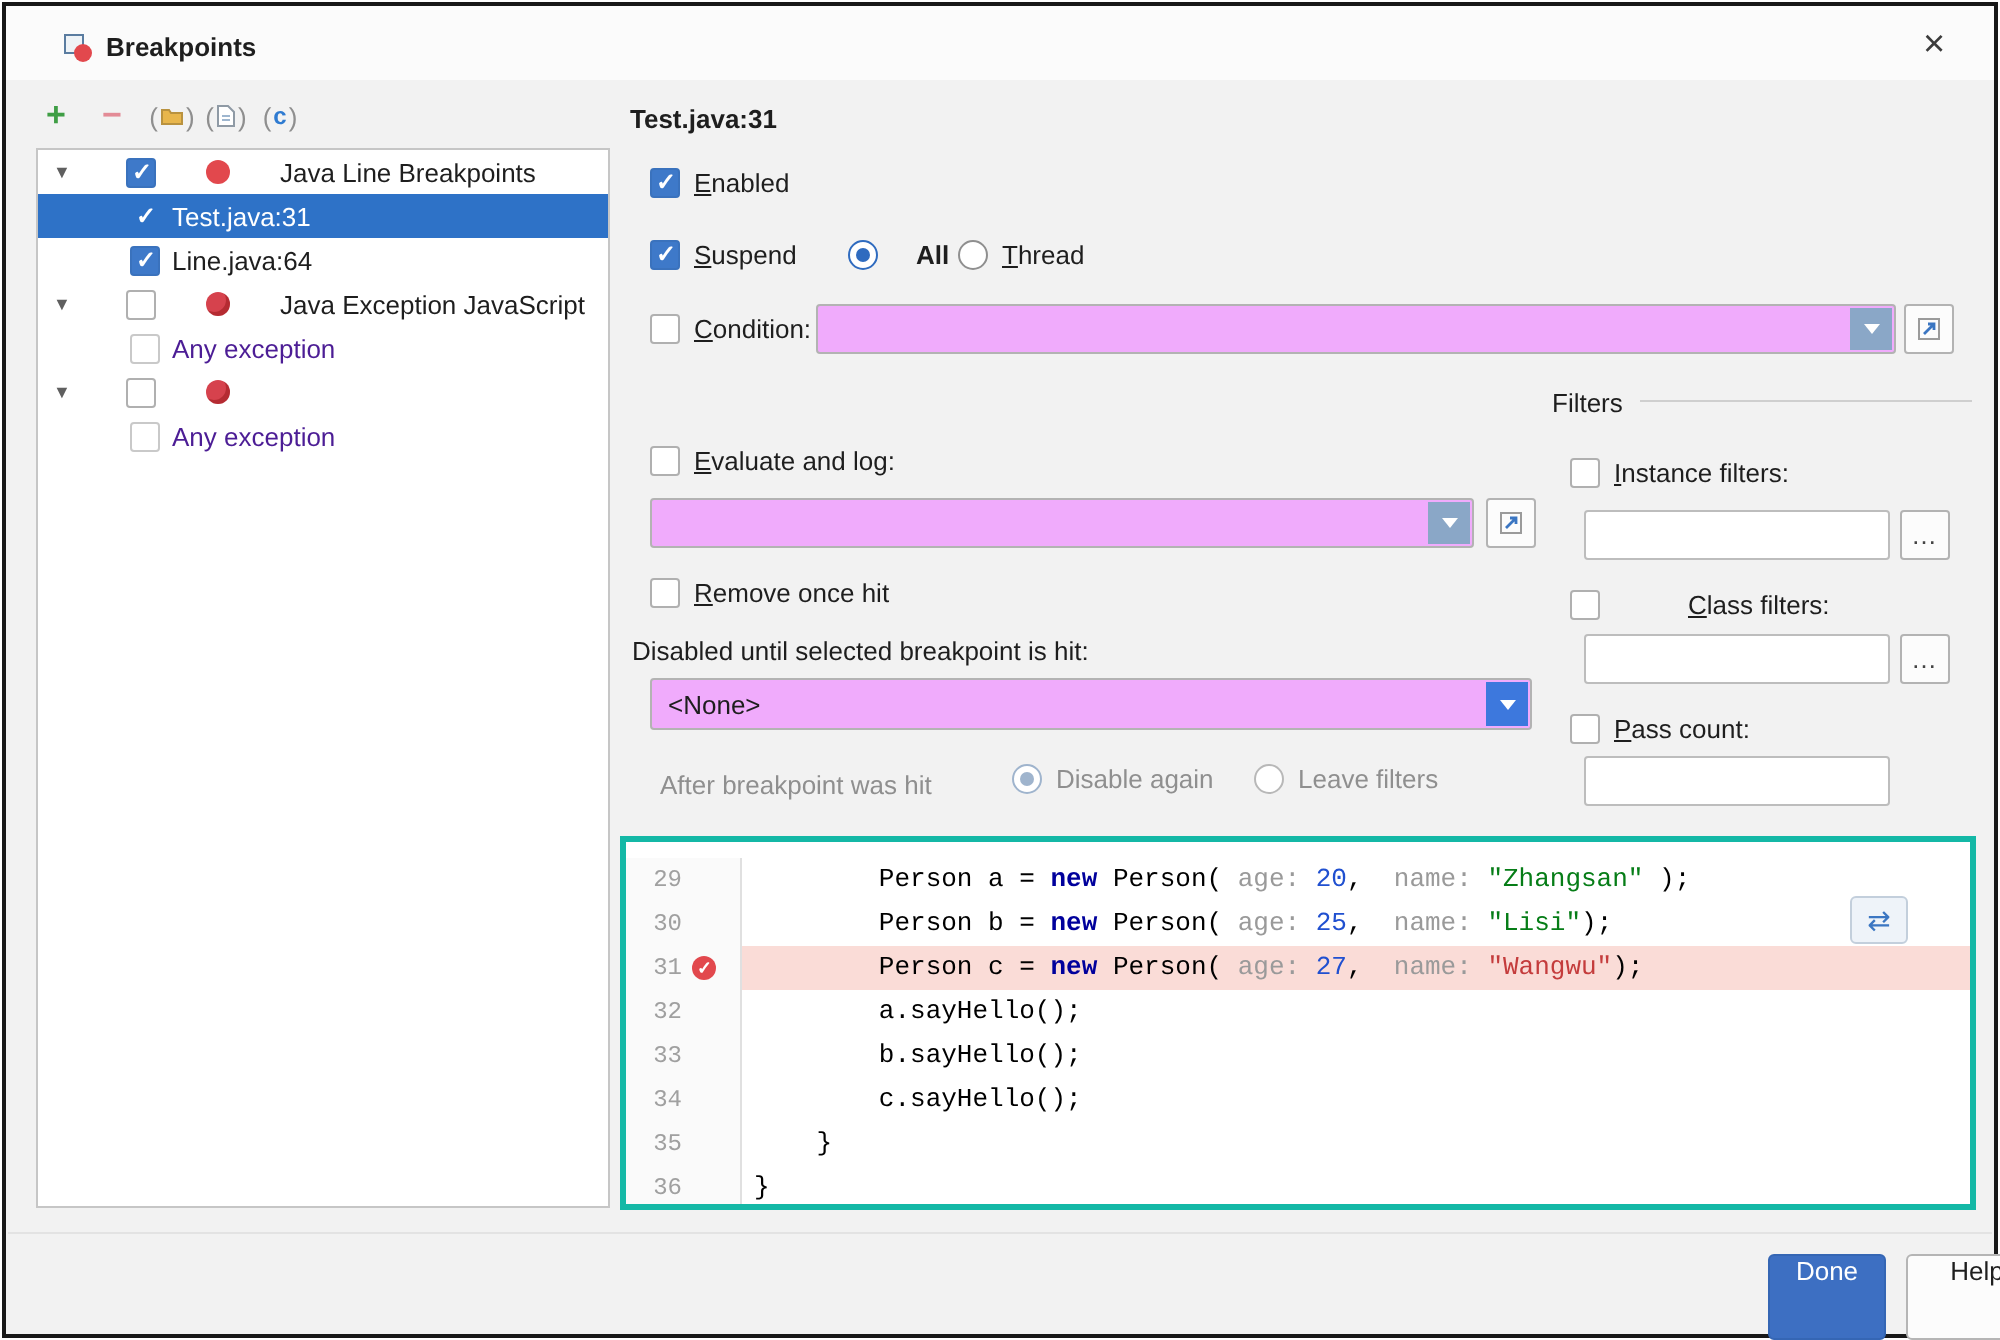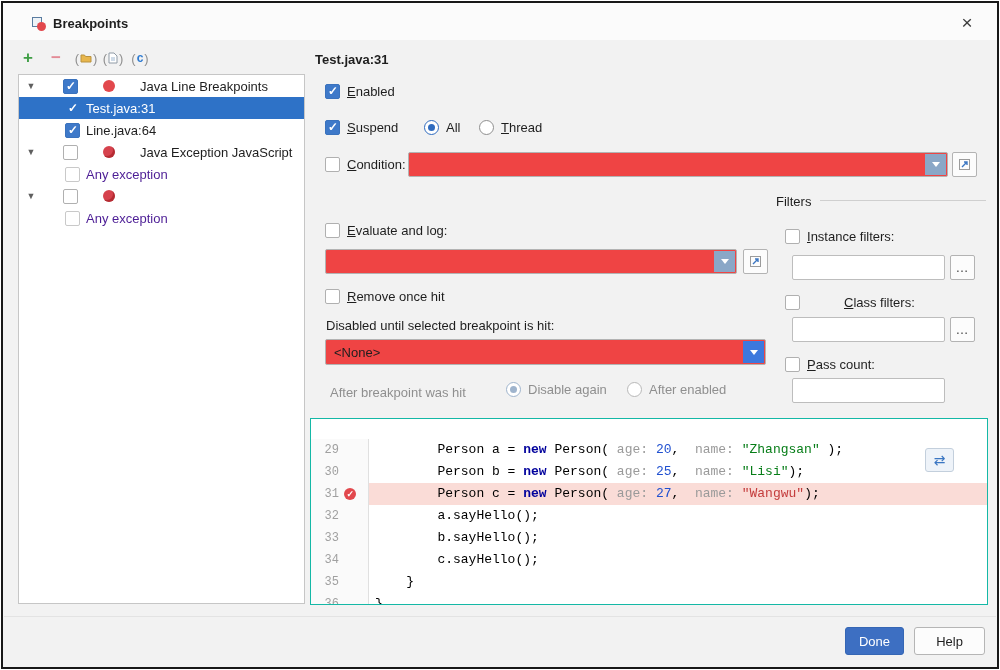--- a/index.html
+++ b/index.html
@@ -35,60 +35,60 @@
   .cb.ghost { background:transparent; border-color:transparent; }
   .cb.muted { border-color:#c9c9c9; }
   .bpdot { width:12px; height:12px; border-radius:50%; background:#e2484d; flex:none; }
   .bpdot.exc { background:#d6424d; box-shadow:inset -2px -2px 0 rgba(120,0,0,.35); }
   .tlabel.muted { color:#4c1d95; }
 
   
   .ctl { position:absolute; display:flex; align-items:center; gap:7px; height:18px; white-space:nowrap; }
   .lb { white-space:nowrap; }
   .mn { text-decoration:underline; }
-  .bold { font-weight:normal; }
+  .bold { font-weight:bold;margin-left:12px; }
   .gray { color:#8f8f8f; }
   .detail-title { position:absolute; left:315px; top:52px; font-weight:bold; }
   .radio { width:15px; height:15px; border:1px solid #8f8f8f; border-radius:50%; background:#fff; position:relative; flex:none; }
   .radio.sel { border-color:#2f6bbf; }
   .radio.sel::after { content:""; position:absolute; inset:3px; border-radius:50%; background:#2f6bbf; }
   .radio.sel.dis { border-color:#9fb4cd; }
   .radio.sel.dis::after { background:#9fb4cd; }
   .radio.dis { border-color:#b8b8b8; }
 
-  .combo { position:absolute; background:#ef4444; border:1px solid #b3b3b3; border-radius:2px; }
+  .combo { position:absolute; background:#f0abfc; border:1px solid #b3b3b3; border-radius:2px; }
   .combo .val { position:absolute; left:8px; top:0; bottom:0; display:flex; align-items:center; }
   .arrowbtn { position:absolute; top:1px; bottom:1px; right:1px; width:21px; display:flex; align-items:center; justify-content:center; background:#8aa7c7; }
   .arrowbtn.blue { background:#3d78dd; }
   .tri { width:0; height:0; border-left:4px solid transparent; border-right:4px solid transparent; border-top:5px solid #fff; }
   .sqbtn { position:absolute; width:25px; height:25px; background:#fcfcfc; border:1px solid #b3b3b3; border-radius:2px; display:flex; align-items:center; justify-content:center; }
   .dots { position:absolute; width:25px; height:25px; background:#fcfcfc; border:1px solid #b3b3b3; border-radius:2px; display:flex; align-items:center; justify-content:center; color:#444; letter-spacing:1px; }
   .tfield { position:absolute; border:1px solid #bdbdbd; border-radius:2px; background:#fff; padding:0 6px; font:inherit; }
   .sep-line { position:absolute; height:1px; background:#cfcfcf; }
 
   
-  .codepanel { position:absolute; left:310px; top:418px; width:678px; height:187px; background:#fff; border:1px solid #14b8a6; font-family:"Liberation Mono", monospace; font-size:13px; overflow:hidden; padding-top:20px; }
+  .codepanel { position:absolute; left:310px; top:418px; width:678px; height:187px; background:#fff; border:3px solid #14b8a6; font-family:"Liberation Mono", monospace; font-size:13px; overflow:hidden; padding-top:8px; }
   .crow { display:flex; height:22px; line-height:22px; white-space:pre; }
   .gut { width:58px; flex:none; display:flex; align-items:center; background:#fafafa; border-right:1px solid #e0e0e0; }
   .lno { width:28px; text-align:right; color:#a0a0a0; font-size:12px; flex:none; font-family:"Liberation Mono", monospace; }
   .bslot { width:22px; flex:none; display:flex; justify-content:center; align-items:center; }
   .vbp { width:12px; height:12px; border-radius:50%; background:#e2484d; position:relative; }
   .vbp::after { content:"✓"; color:#fff; font-size:9px; font-weight:bold; position:absolute; left:2.5px; top:0px; line-height:12px; font-family:"Liberation Sans", sans-serif; }
   .ctext { flex:1; padding-left:6px; color:#000; }
   .cur .ctext { background:#fadcd7; }
   .tk-k { color:#00009c; font-weight:bold; }
   .tk-n { color:#2050d0; }
   .tk-s { color:#067d17; }
   .tk-r { color:#c43c3c; }
   .tk-h { color:#9a9a9a; }
   .edbtn { position:absolute; left:925px; top:448px; width:29px; height:24px; background:#eef3f9; border:1px solid #c3cfdc; border-radius:3px; display:flex; align-items:center; justify-content:center; color:#3b76c2; font-size:14px; }
 
   
   .footer-sep { position:absolute; left:4px; right:4px; top:616px; height:1px; background:#e3e3e3; }
-  .btn { position:absolute; height:28px; border-radius:3px; display:flex; align-items:center; justify-content:center; }
+  .btn { position:absolute; height:43px; border-radius:3px; display:flex; align-items:flex-start; justify-content:center;margin-left:39px; }
   .btn.primary { background:#3d6fc2; border:1px solid #3566b4; color:#fff; }
   .btn.plain { background:#fcfcfc; border:1px solid #b5b5b5; color:#1e1e1e; }
 </style>
 </head>
 <body>
 
 <div class="screen">
   <div class="frame"></div>
 
   <div class="titlebar">
@@ -240,21 +240,21 @@
 
   <div class="ctl" style="left:785px; top:293px;gap:44px;">
     <span class="cb"></span>
     <span class="lb"><span class="mn">C</span><span>lass filters:</span></span>
   </div>
   <input class="tfield" style="left: 792px; top: 317px; width: 153px; height: 25px;" value="">
   <div class="dots" style="left:950px; top:317px;">
       <span>…</span>
     </div>
 
-  <div class="ctl" style="left:326px; top:316px;text-align:right;">
+  <div class="ctl" style="left:316px; top:316px;text-align:right;">
     <span class="lb">Disabled until selected breakpoint is hit:</span>
   </div>
   <div class="combo" style="left:325px; top:339px; width:441px; height:26px;">
     <span class="val">&lt;None&gt;</span>
     <span class="arrowbtn blue">
         <span class="tri"></span>
       </span>
   </div>
 
   <div class="ctl" style="left:785px; top:355px;">
@@ -265,21 +265,21 @@
 
   <div class="ctl" style="left:330px; top:383px;">
     <span class="lb gray">After breakpoint was hit</span>
   </div>
   <div class="ctl" style="left:506px; top:380px;">
     <span class="radio sel dis"></span>
     <span class="lb gray">Disable again</span>
   </div>
   <div class="ctl" style="left:627px; top:380px;">
     <span class="radio dis"></span>
-    <span class="lb gray">After enabled</span>
+    <span class="lb gray">Leave filters</span>
   </div>
 
   <div class="codepanel">
     <div>
         <div class="crow"><span class="gut"><span class="lno">29</span><span class="bslot"></span></span><span class="ctext"><span class="tk-p">        Person a = </span><span class="tk-k">new</span><span class="tk-p"> Person( </span><span class="tk-h">age: </span><span class="tk-n">20</span><span class="tk-p">,  </span><span class="tk-h">name: </span><span class="tk-s">"Zhangsan"</span><span class="tk-p"> );</span></span></div>
         <div class="crow"><span class="gut"><span class="lno">30</span><span class="bslot"></span></span><span class="ctext"><span class="tk-p">        Person b = </span><span class="tk-k">new</span><span class="tk-p"> Person( </span><span class="tk-h">age: </span><span class="tk-n">25</span><span class="tk-p">,  </span><span class="tk-h">name: </span><span class="tk-s">"Lisi"</span><span class="tk-p">);</span></span></div>
         <div class="crow cur"><span class="gut"><span class="lno">31</span><span class="bslot"><span class="vbp"></span></span></span><span class="ctext"><span class="tk-p">        Person c = </span><span class="tk-k">new</span><span class="tk-p"> Person( </span><span class="tk-h">age: </span><span class="tk-n">27</span><span class="tk-p">,  </span><span class="tk-h">name: </span><span class="tk-r">"Wangwu"</span><span class="tk-p">);</span></span></div>
         <div class="crow"><span class="gut"><span class="lno">32</span><span class="bslot"></span></span><span class="ctext"><span class="tk-p">        a.sayHello();</span></span></div>
         <div class="crow"><span class="gut"><span class="lno">33</span><span class="bslot"></span></span><span class="ctext"><span class="tk-p">        b.sayHello();</span></span></div>
         <div class="crow"><span class="gut"><span class="lno">34</span><span class="bslot"></span></span><span class="ctext"><span class="tk-p">        c.sayHello();</span></span></div>

